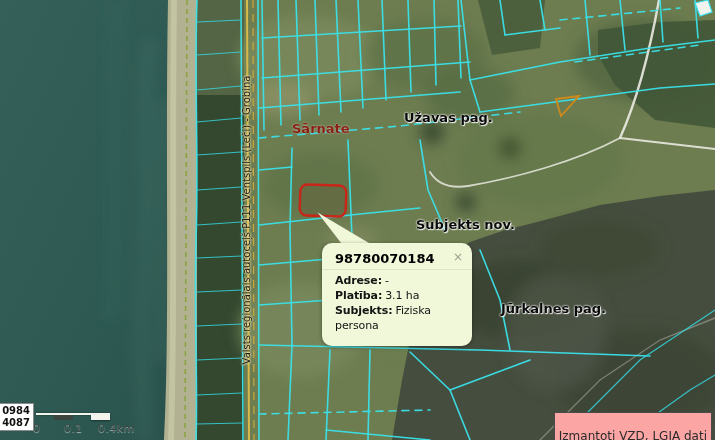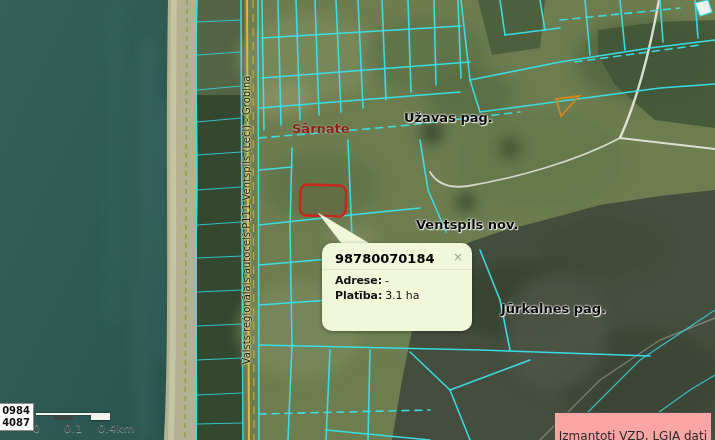--- a/index.html
+++ b/index.html
@@ -12,21 +12,21 @@
   .plthin{fill:none;stroke:#35d4de;stroke-width:1.2;stroke-linecap:round;opacity:.85;}
   .wroad{fill:none;stroke:#e9e9df;stroke-linecap:round;}
   
   .maplabel{position:absolute;font-size:13px;font-weight:bold;color:#0a0a0a;white-space:nowrap;
     text-shadow:0 0 2px #fff,0 0 2px #fff,1px 1px 1px rgba(255,255,255,.8);}
   .village{color:#8a1f14;text-shadow:0 0 2px rgba(255,255,255,.6);}
   #road-label{position:absolute;left:48px;top:213px;width:400px;height:14px;text-align:center;
     transform:rotate(-90deg);font-size:10px;color:#1c1c1c;white-space:nowrap;
     text-shadow:0 0 2px #e6d98c,0 0 2px #e6d98c,0 0 3px rgba(255,255,255,.8);}
   
-  #popup{position:absolute;left:322px;top:243px;width:150px;height:88px;background:#f1f7d9;
+  #popup{position:absolute;left:322px;top:243px;width:150px;height:103px;background:#f1f7d9;
     border-radius:10px;box-shadow:0 1px 4px rgba(0,0,0,.35);z-index:5;}
   #popup .hdr{position:relative;padding:8px 12px 3px 13px;font-size:13px;font-weight:bold;color:#000;
     border-bottom:1px solid rgba(0,0,0,.07);}
   #popup .close{position:absolute;right:9px;top:7px;font-size:12px;font-weight:normal;color:#9aa08a;cursor:pointer;}
   #popup .bdy{padding:3px 19px 0 13px;font-size:11px;line-height:15px;color:#141414;letter-spacing:-0.1px;}
   #popup .fl{font-weight:bold;margin-right:3px;}
   #tail-svg{position:absolute;left:0;top:0;z-index:4;pointer-events:none;}
   
   #scalebar{position:absolute;left:36px;top:413px;width:120px;height:22px;z-index:3;}
   #scalebar .base{position:absolute;left:0;top:0;width:74px;height:2px;background:#f4f4ee;box-shadow:0 0 2px rgba(0,0,0,.5);}
@@ -167,36 +167,37 @@
 
     <rect x="300" y="185" width="46" height="31" rx="7" transform="rotate(2 323 200)" fill="rgba(120,30,20,0.10)" stroke="#c9261a" stroke-width="2.4"></rect>
 
     <g>
       <path d="M695,3 L708,0 L712,12 L700,16 Z" fill="#f2f2ee" stroke="#3ae2ea" stroke-width="1.2"></path>
     </g>
   </svg>
 
   <div class="maplabel village" style="left:292px;top:121px;">Sārnate</div>
   <div class="maplabel" style="left:404px;top:110px;">Užavas pag.</div>
-  <div class="maplabel" style="left:416px;top:217px;">Ventspils nov.</div>
+  <div class="maplabel" style="left:416px;top:217px;">Subjekts nov.</div>
   <div class="maplabel" style="left:501px;top:301px;">Jūrkalnes pag.</div>
   <div id="road-label">Valsts reģionālais autoceļš P111 Ventspils (Leči) - Grobiņa</div>
 
   <svg id="tail-svg" width="715" height="440" viewBox="0 0 715 440">
     <polygon points="317,212 344,247 376,247" fill="#f1f7d9" stroke="rgba(0,0,0,0.12)" stroke-width="1"></polygon>
   </svg>
 
   <div id="popup">
     <div class="hdr">
       <span>98780070184</span>
       <span class="close">×</span>
     </div>
     <div class="bdy">
       <div><span class="fl">Adrese:</span><span>-</span></div>
       <div><span class="fl">Platība:</span><span>3.1 ha</span></div>
+      <div><span class="fl">Subjekts:</span><span>Fiziska persona</span></div>
     </div>
   </div>
 
   <div id="scalebar">
     <div class="base"></div>
     <div class="segd"></div>
     <div class="segw"></div>
     <span class="tick" style="left:-3px;">0</span>
     <span class="tick" style="left:28px;">0.1</span>
     <span class="tick" style="left:62px;">0.4km</span>

